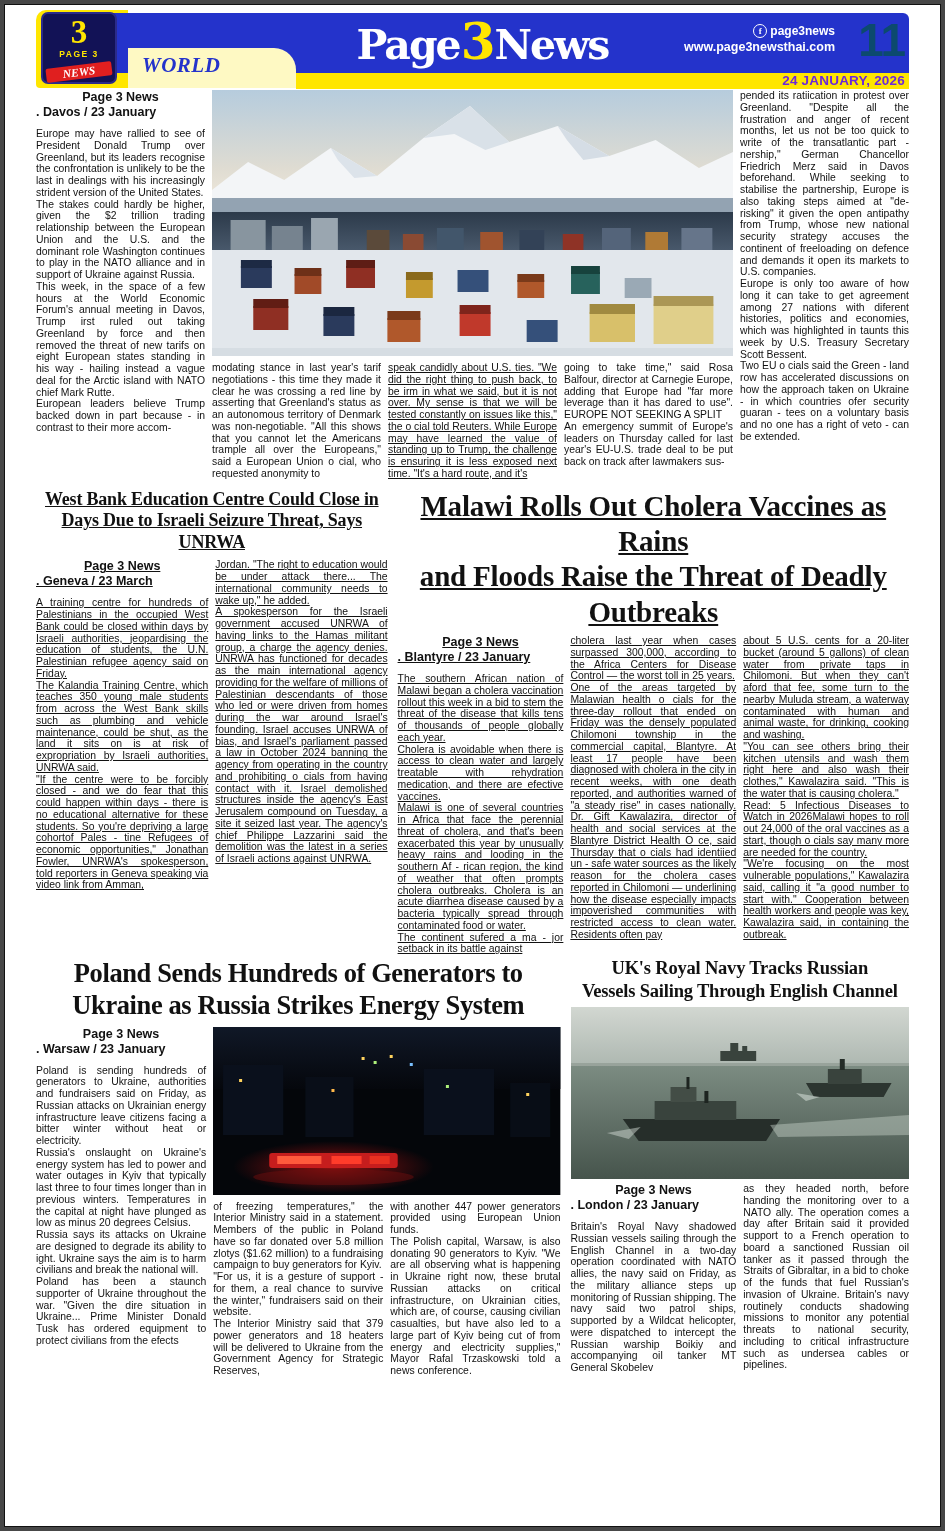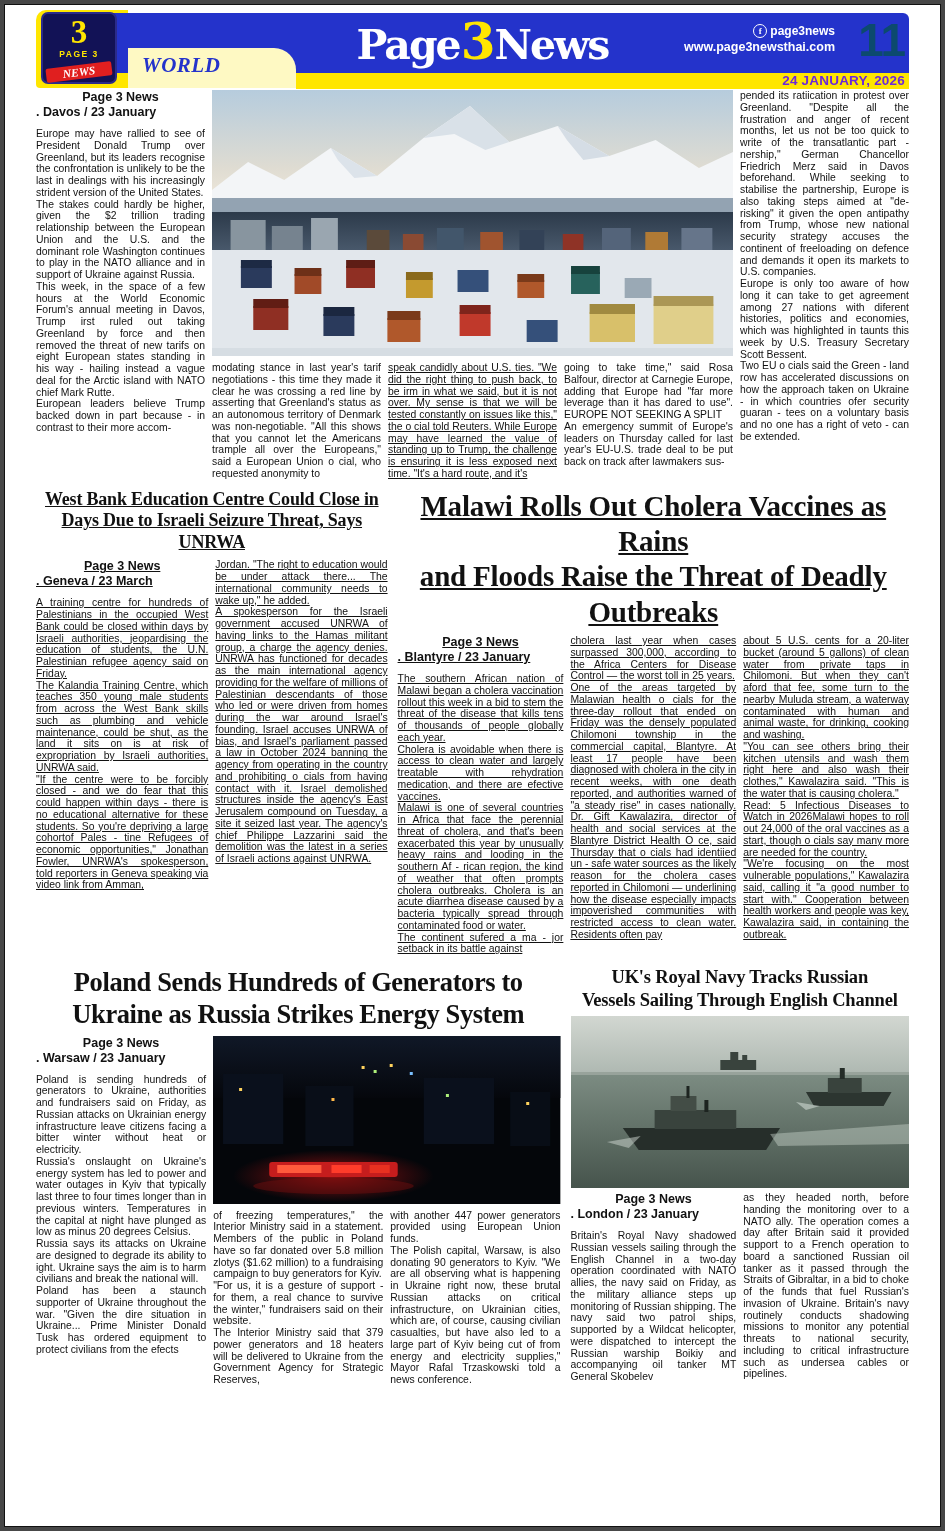--- a/index.html
+++ b/index.html
@@ -41,21 +41,21 @@
   .by2{text-align:left;margin-top:1px;}
   
   .g1{display:grid;grid-template-columns:repeat(5,1fr);grid-template-rows:266px auto;column-gap:7px;row-gap:6px;}
   .g1 .c1{grid-column:1;grid-row:1/3;}
   .g1 .ph{grid-column:2/5;grid-row:1;}
   .g1 .c2{grid-column:2;grid-row:2;} .g1 .c3{grid-column:3;grid-row:2;text-decoration:underline;}
   .g1 .c4{grid-column:4;grid-row:2;} .g1 .c5{grid-column:5;grid-row:1/3;}
   .g2{display:grid;grid-template-columns:352fr 512fr;column-gap:10px;margin-top:7px;text-decoration:underline;}
   .cols2{display:grid;grid-template-columns:1fr 1fr;column-gap:7px;}
   .cols3{display:grid;grid-template-columns:1fr 1fr 1fr;column-gap:7px;}
-  .g3{display:grid;grid-template-columns:530fr 342fr;column-gap:10px;margin-top:9px;}
+  .g3{display:grid;grid-template-columns:530fr 342fr;column-gap:10px;}
   .plg{display:grid;grid-template-columns:repeat(3,1fr);grid-template-rows:168px auto;column-gap:7px;row-gap:6px;}
   .plg .p1{grid-column:1;grid-row:1/3;}
   .plg .pph{grid-column:2/4;grid-row:1;}
   .plg .p2{grid-column:2;grid-row:2;} .plg .p3{grid-column:3;grid-row:2;}
   figure{margin:0;padding:0;overflow:hidden;}
   figure svg{display:block;width:100%;height:100%;}
   .ukph{height:172px;margin-bottom:4px;}
 </style>
 </head>
 <body>

